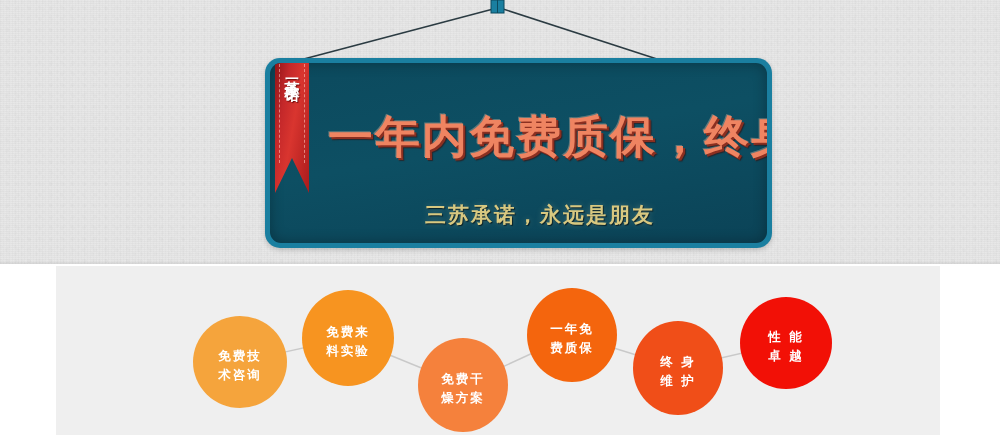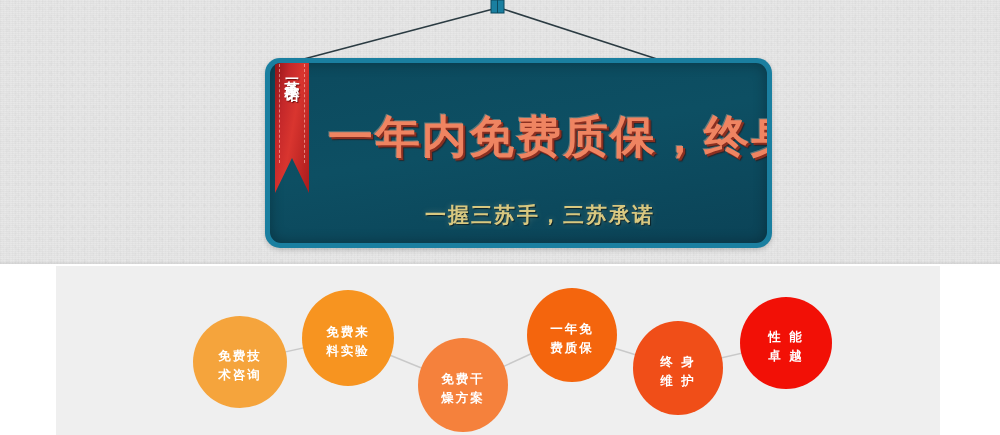--- a/index.html
+++ b/index.html
@@ -124,21 +124,21 @@
 
   <div id="banner">
     <div id="banner-inner">
 
       <div id="ribbon">
         <div id="ribbon-text">三苏承诺</div>
       </div>
 
       <div id="banner-headline">一年内免费质保，终身维护</div>
 
-      <div id="banner-subtitle">一握三苏手，三苏承诺</div>
+      <div id="banner-subtitle">三苏承诺，永远是朋友</div>
 
     </div>
   </div>
 </div>
 
 <div id="bottom-section">
   <div id="bottom-panel"></div>
 
   <svg id="flow-svg" viewBox="0 0 1000 169" preserveAspectRatio="none">
     <g id="flow-connectors">

